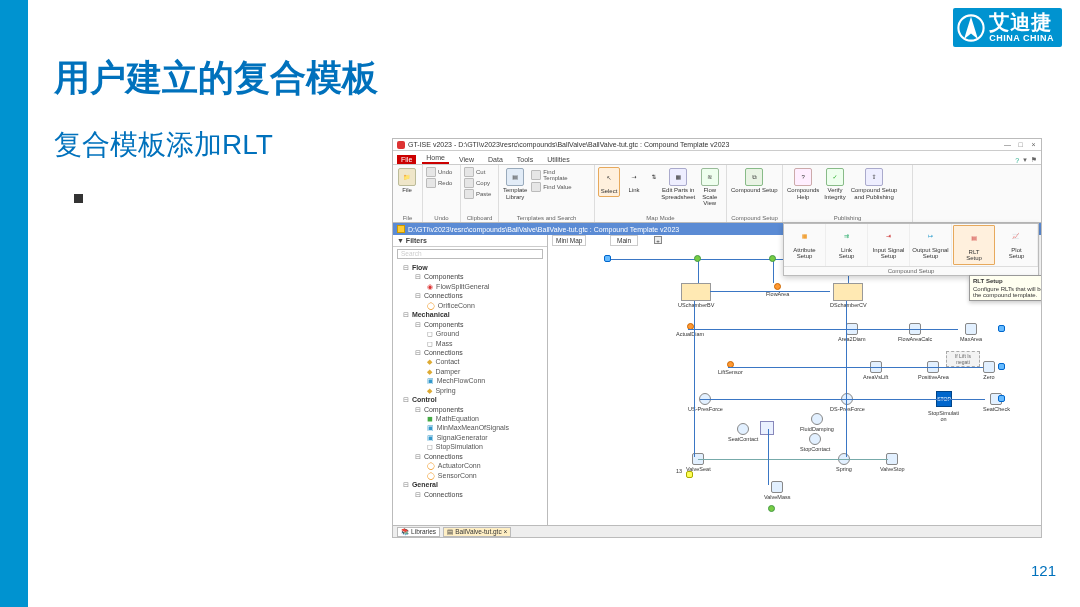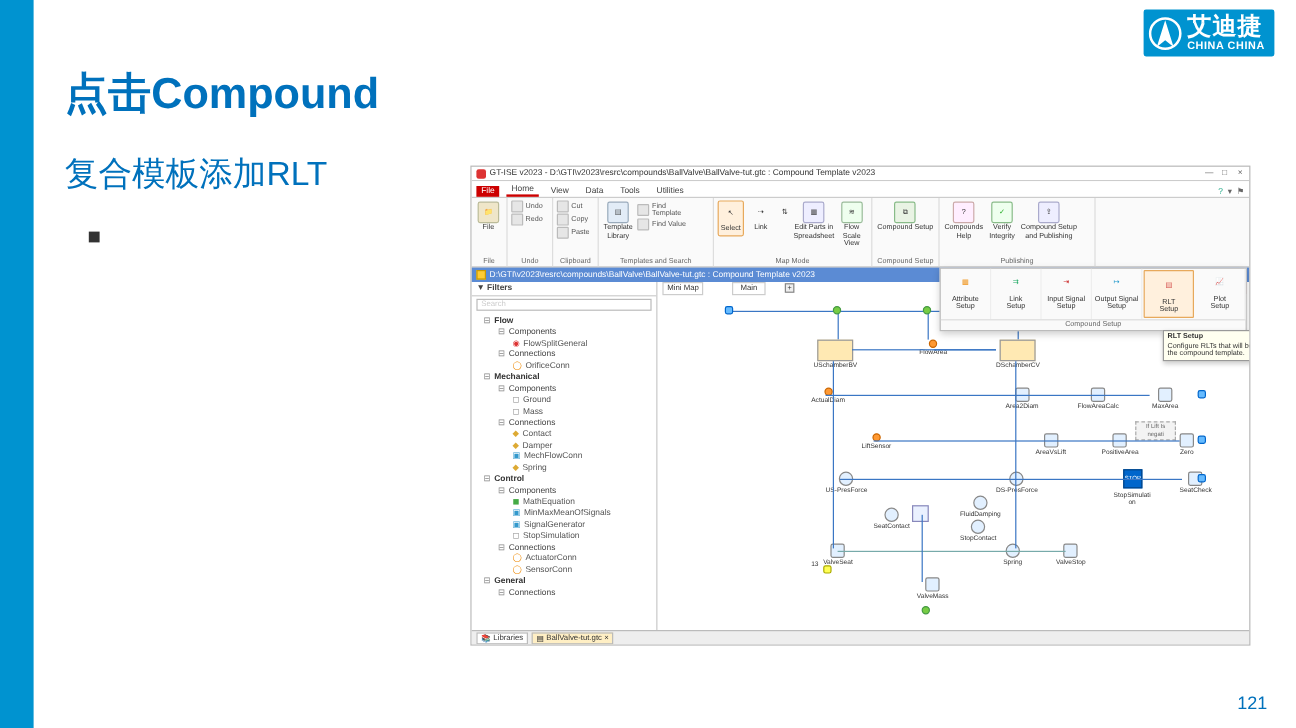--- a/index.html
+++ b/index.html
@@ -59,21 +59,21 @@
     width: 9px; height: 9px;
     background: #333;
     margin-right: 10px;
     vertical-align: middle;
     position: relative;
     top: -3px;
   }
   .pagenum {
     position: absolute;
     right: 24px;
-    bottom: 12px;
+    bottom: 28px;
     color: #0071bc;
     font-size: 15px;
   }
   
   .shot {
     position: absolute;
     left: 392px; top: 138px;
     width: 650px; height: 400px;
     border: 1px solid #bbb;
     background: #f5f5f5;
@@ -253,21 +253,21 @@
   <svg viewBox="0 0 40 40">
     <circle cx="20" cy="20" r="18" fill="none" stroke="#fff" stroke-width="3"></circle>
     <path d="M20 4 L30 36 L20 28 L10 36 Z" fill="#fff"></path>
   </svg>
   <div class="txt">
     <span class="cn">艾迪捷</span>
     <span class="en">CHINA CHINA</span>
   </div>
 </div>
 
-<div class="title">点击Compound</div>
+<div class="title">用户建立的复合模板</div>
 <div class="subtitle">复合模板添加RLT</div>
 <div class="bullet">
   <span class="sq"></span>
 </div>
 <div class="pagenum">121</div>
 
 <div class="shot">
 
   <div class="title-strip">
     <div class="left">

